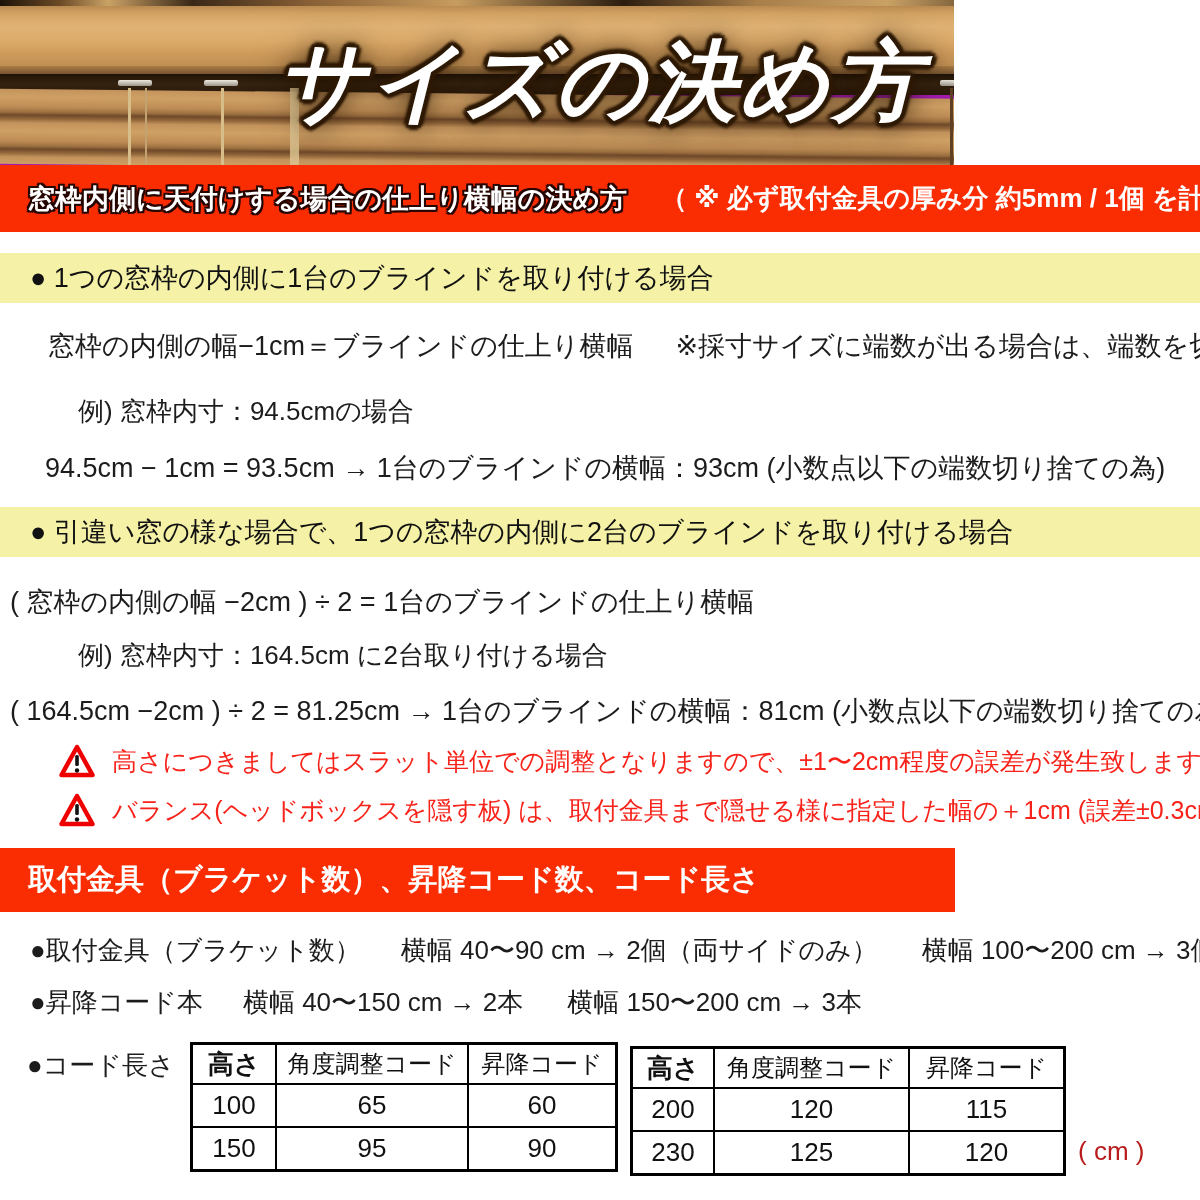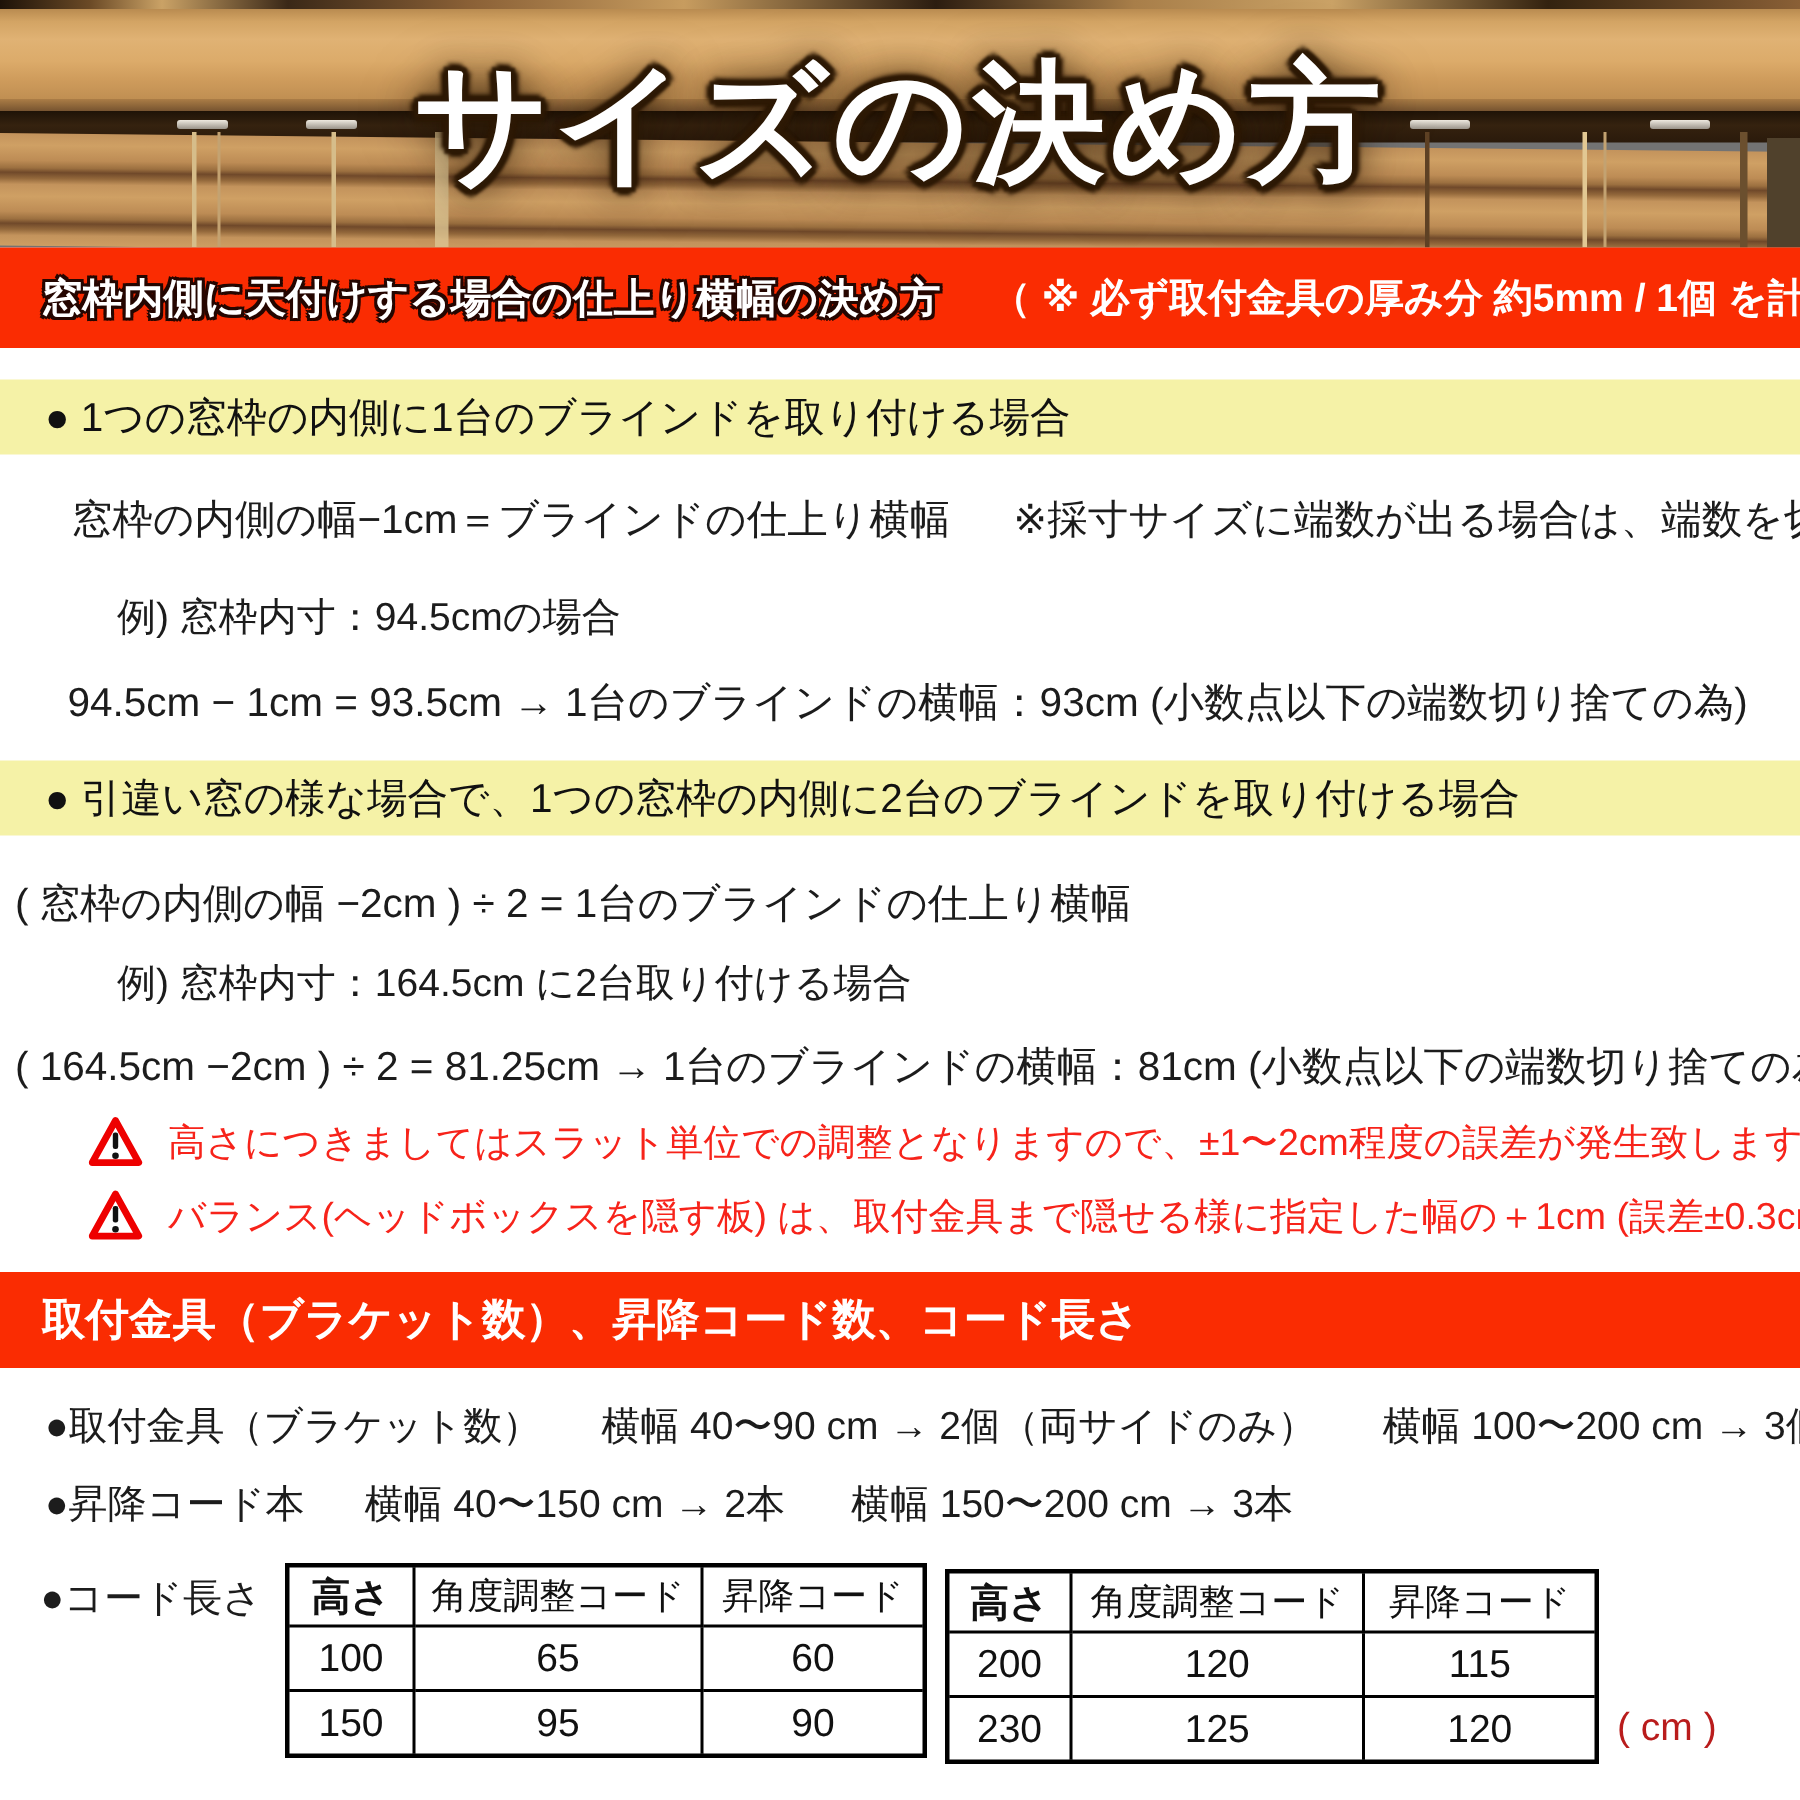--- a/index.html
+++ b/index.html
@@ -2,21 +2,21 @@
 <html><head>
 <meta charset="utf-8">
 <style>
   html,body{margin:0;padding:0;background:#ffffff;}
   .page{
     position:relative;width:1200px;height:1200px;background:#ffffff;overflow:hidden;
     font-family:"Liberation Sans","DejaVu Sans",sans-serif;color:#1c1c1c;
   }
 
   
-  .hero{position:absolute;left:0;top:0;width:1200px;height:165px;background:#737373;overflow:hidden;}
+  .hero{position:absolute;left:0;top:0;width:954px;height:165px;background:#a21caf;overflow:hidden;font-style:italic;}
   .wall-strip{position:absolute;left:0;top:0;width:1200px;height:10px;
     background:linear-gradient(90deg,#1d1208 0%,#6b4a26 5%,#caa266 9%,#3a2817 16%,#8a6036 26%,#c79c5f 38%,#2c1d10 52%,#a87e49 63%,#caa266 74%,#33220f 86%,#8a6036 100%);}
   .valance{position:absolute;left:0;top:6px;width:1200px;height:60px;
     background:linear-gradient(180deg,#b98b50 0%,#d3a464 14%,#e0b274 34%,#dcab6a 58%,#cf9c5c 78%,#c08f52 100%);}
   .valance-lip{position:absolute;left:0;top:66px;width:1200px;height:8px;
     background:linear-gradient(180deg,#ab7d46,#775430);}
   .shadow-band{position:absolute;left:0;top:74px;width:1200px;height:21px;
     background:linear-gradient(180deg,#1f1307,#35220f 45%,#2a1a0b 100%);}
   .slats{position:absolute;left:-10px;top:95px;width:1220px;height:75px;
     background:repeating-linear-gradient(180deg,#c3935c 0px,#cfa064 8px,#bd8c55 18px,#9c7040 23px,#70492a 26px,#93683b 30px,#c3935c 34px);
@@ -51,21 +51,21 @@
   
   .text-line{position:absolute;font-size:27px;color:#1c1c1c;white-space:nowrap;line-height:1.2;}
   .note-gap{margin-left:42px;}
 
   
   .warn-row{position:absolute;left:58px;display:flex;align-items:center;gap:16px;}
   .warn-icon{width:38px;height:35px;flex:0 0 auto;}
   .warn-text{font-size:25px;color:#f7231a;white-space:nowrap;}
 
   
-  .bar-red{position:absolute;left:0;top:848px;width:1200px;height:64px;background:#fa2c02;
+  .bar-red{position:absolute;left:0;top:848px;width:955px;height:64px;background:#fa2c02;
     display:flex;align-items:center;padding-left:28px;box-sizing:border-box;}
   .bar-red-text{font-size:29px;font-weight:700;color:#ffffff;white-space:nowrap;}
 
   
   .hw-line{position:absolute;left:30px;font-size:26px;color:#1c1c1c;white-space:nowrap;}
   .hw-seg1{margin-left:40px;}
   .hw-seg2{margin-left:44px;}
 
   
   .cord-table{position:absolute;border-collapse:collapse;background:#ffffff;border:3px solid #000;}

